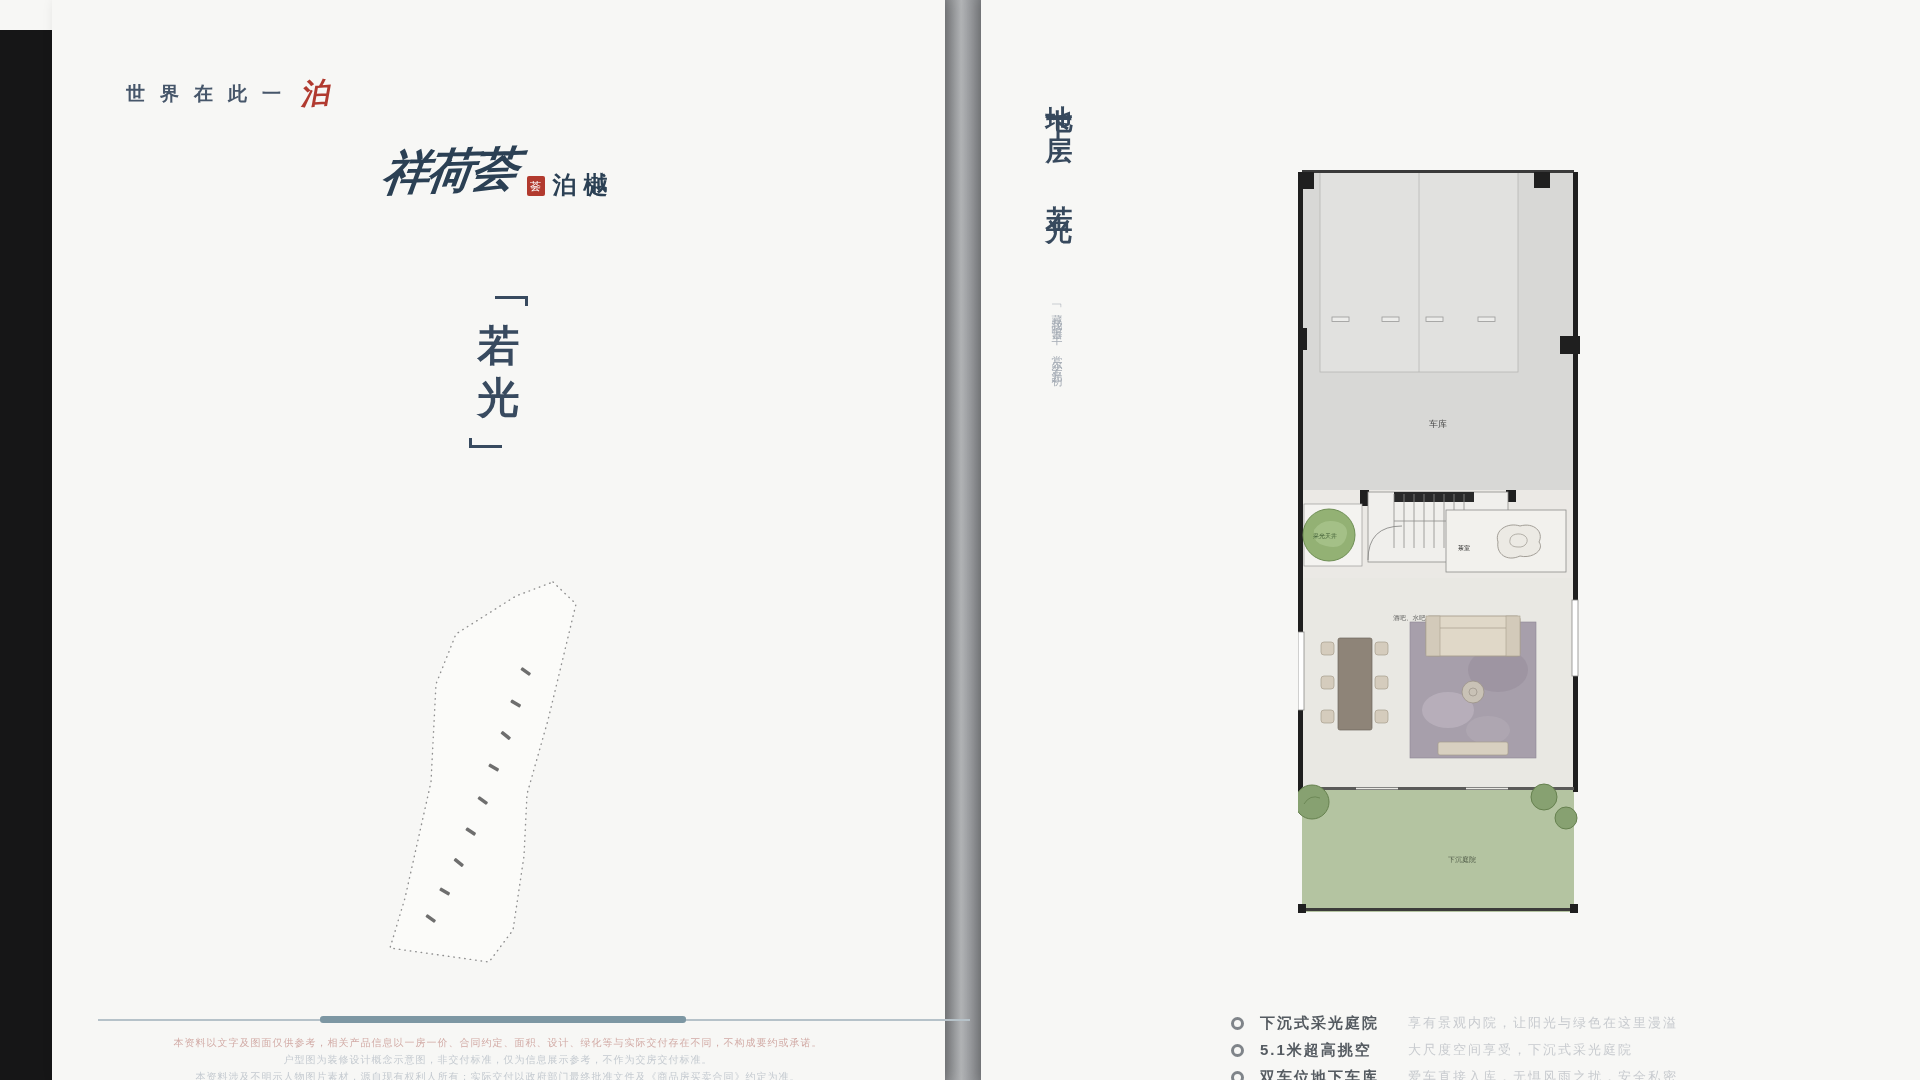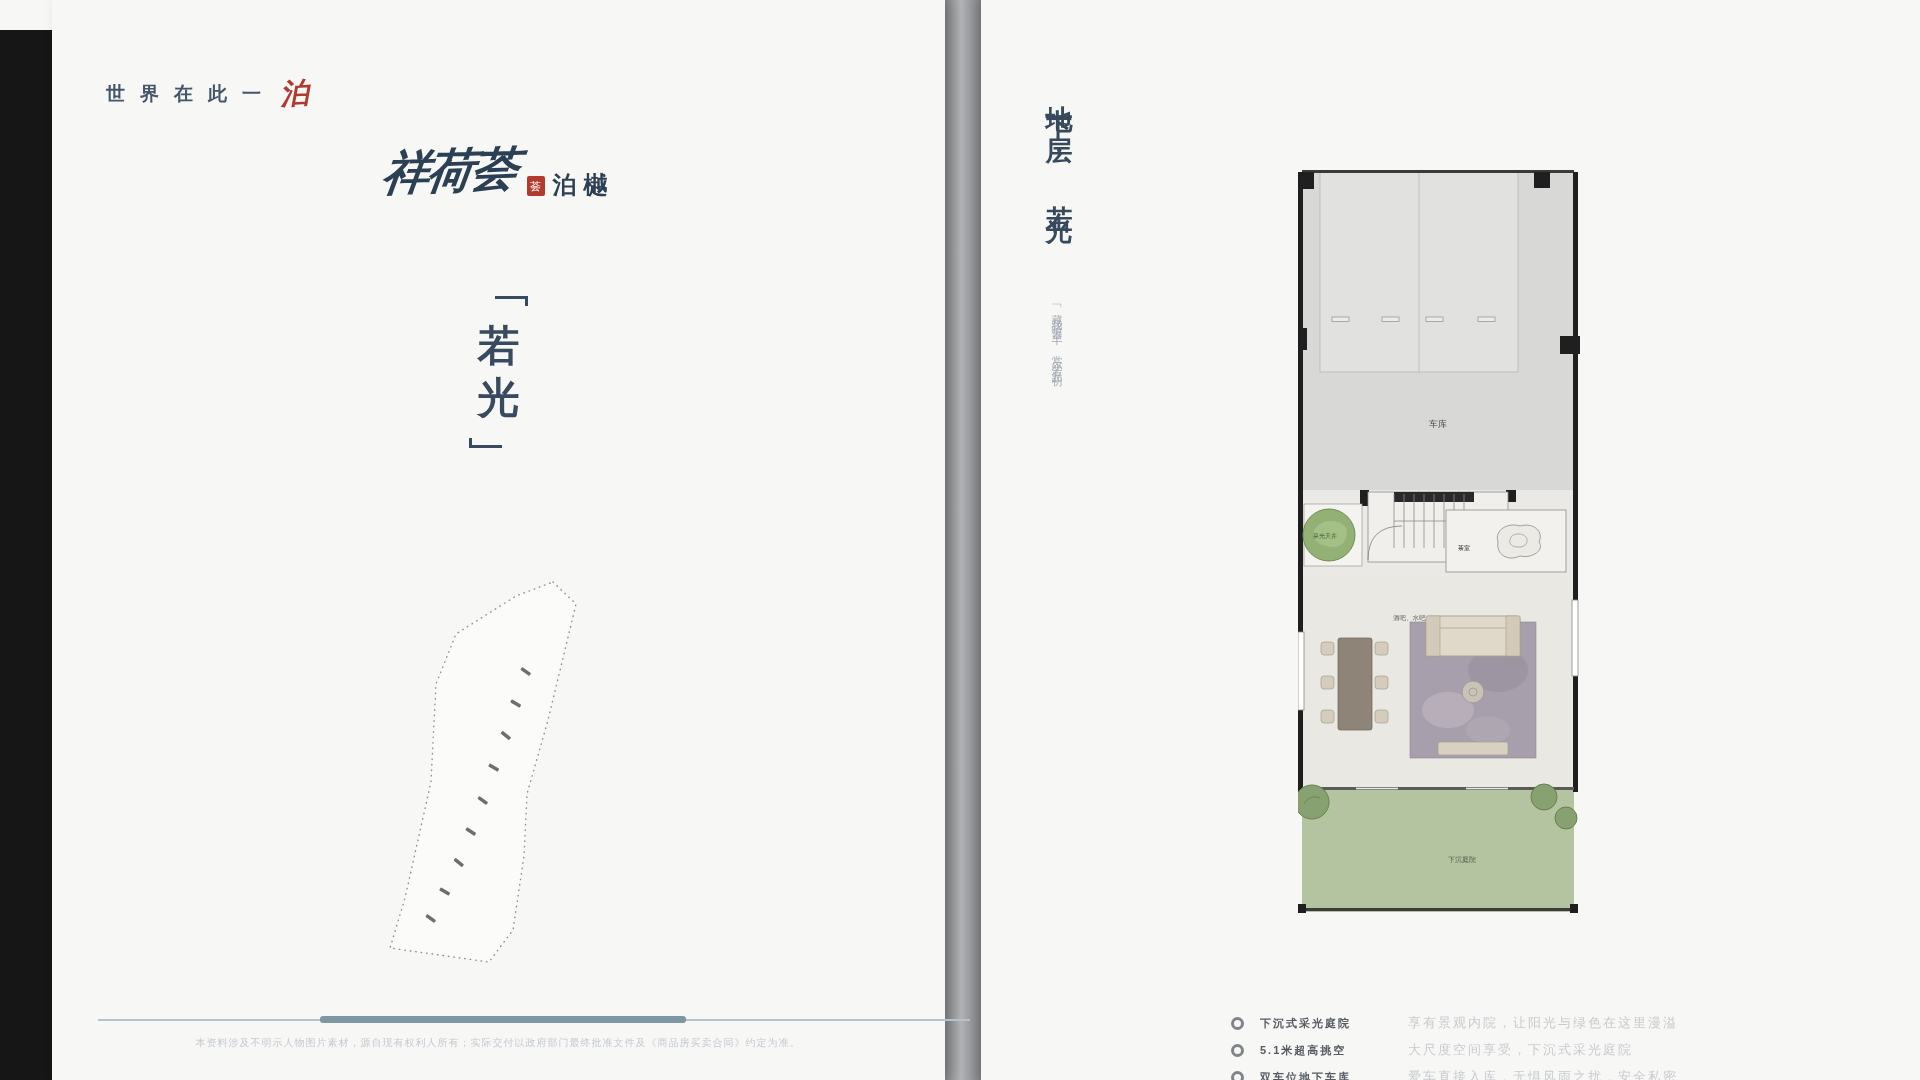--- a/index.html
+++ b/index.html
@@ -10,21 +10,21 @@
   
   .left-black-strip { position:absolute; left:0; top:0; width:52px; height:1080px; background:#161617; }
   .corner-notch { position:absolute; left:0; top:0; width:64px; height:30px; background:#f7f7f5; }
   .page { position:absolute; top:0; height:1080px; background:#f7f7f5; }
   .page-left  { left:52px;  width:893px; box-shadow:6px 0 14px rgba(0,0,0,.18); }
   .page-right { left:981px; width:939px; box-shadow:-4px 0 10px rgba(0,0,0,.12); }
   .page-gap { position:absolute; left:945px; top:0; width:36px; height:1080px;
               background:linear-gradient(90deg,#85878a 0%,#b3b5b7 45%,#a0a2a5 62%,#7e8083 100%); }
 
   
-  .slogan { position:absolute; left:54px; top:74px; display:flex; align-items:center;
+  .slogan { position:absolute; left:74px; top:74px; display:flex; align-items:center;
             font-family:"Liberation Serif","DejaVu Serif",serif; color:#46566a;justify-content:space-between; }
   .slogan .chars { font-size:19px; letter-spacing:15px; font-weight:600; }
   .slogan .accent { font-size:29px; color:#b13a2f; font-weight:700; font-style:italic;
                     transform:rotate(-4deg); margin-left:4px;
                     font-family:"Liberation Serif","DejaVu Serif",serif; }
 
   .logo { position:absolute; left:0; top:140px; width:100%; display:flex;
           justify-content:center; align-items:flex-end; }
   .logo .calli { font-family:"Liberation Serif","DejaVu Serif",serif; font-style:italic;
                  font-weight:700; font-size:47px; color:#2b4054; letter-spacing:-3px;
@@ -67,21 +67,21 @@
   .v-quote { position:absolute; left:68px; top:300px; writing-mode:vertical-rl;
              font-family:"Liberation Serif","DejaVu Serif",serif; font-size:11px;
              color:#a4abb4; letter-spacing:5px; }
 
   .floorplan { position:absolute; left:317px; top:170px; }
 
   .features { position:absolute; left:250px; top:1013px; }
   .feat-row { display:flex; align-items:center; height:20px; margin-bottom:7px; }
   .feat-dot { width:13px; height:13px; border:3px solid #7f8489; border-radius:50%;
               background:#f7f7f5; margin-right:16px; flex:none; }
-  .feat-title { font-size:11px; font-weight:700; color:#555b61; letter-spacing:2px;
+  .feat-title { font-size:15px; font-weight:700; color:#555b61; letter-spacing:2px;
                 width:128px; flex:none; }
   .feat-desc { font-size:13px; color:#c8cbcf; letter-spacing:2px; white-space:nowrap;margin-left:20px; }
 </style>
 </head>
 <body>
 
 <div class="stage">
 
   <div class="left-black-strip"></div>
   <div class="corner-notch"></div>
@@ -121,20 +121,22 @@
         <rect x="123" y="299" width="11" height="3.5" rx="1" transform="rotate(38 129 301)"></rect>
         <rect x="109" y="328" width="11" height="3.5" rx="1" transform="rotate(30 115 330)"></rect>
         <rect x="95" y="355" width="11" height="3.5" rx="1" transform="rotate(35 101 357)"></rect>
       </g>
     </svg>
 
     <div class="rule-thin"></div>
     <div class="rule-thick"></div>
 
     <div class="disclaimer">
+      <div class="l1">本资料以文字及图面仅供参考，相关产品信息以一房一价、合同约定、面积、设计、绿化等与实际交付存在不同，不构成要约或承诺。</div>
+      <div class="l2">户型图为装修设计概念示意图，非交付标准，仅为信息展示参考，不作为交房交付标准。</div>
       <div class="l3">本资料涉及不明示人物图片素材，源自现有权利人所有；实际交付以政府部门最终批准文件及《商品房买卖合同》约定为准。</div>
     </div>
   </div>
 
   <div class="page page-right">
 
     <div class="v-title">地下一层 · 若光</div>
     <div class="v-quote">「藏我喧嚣半，赏尔若光初」</div>
 
     <svg class="floorplan" width="286" height="745" viewBox="0 0 286 745">

